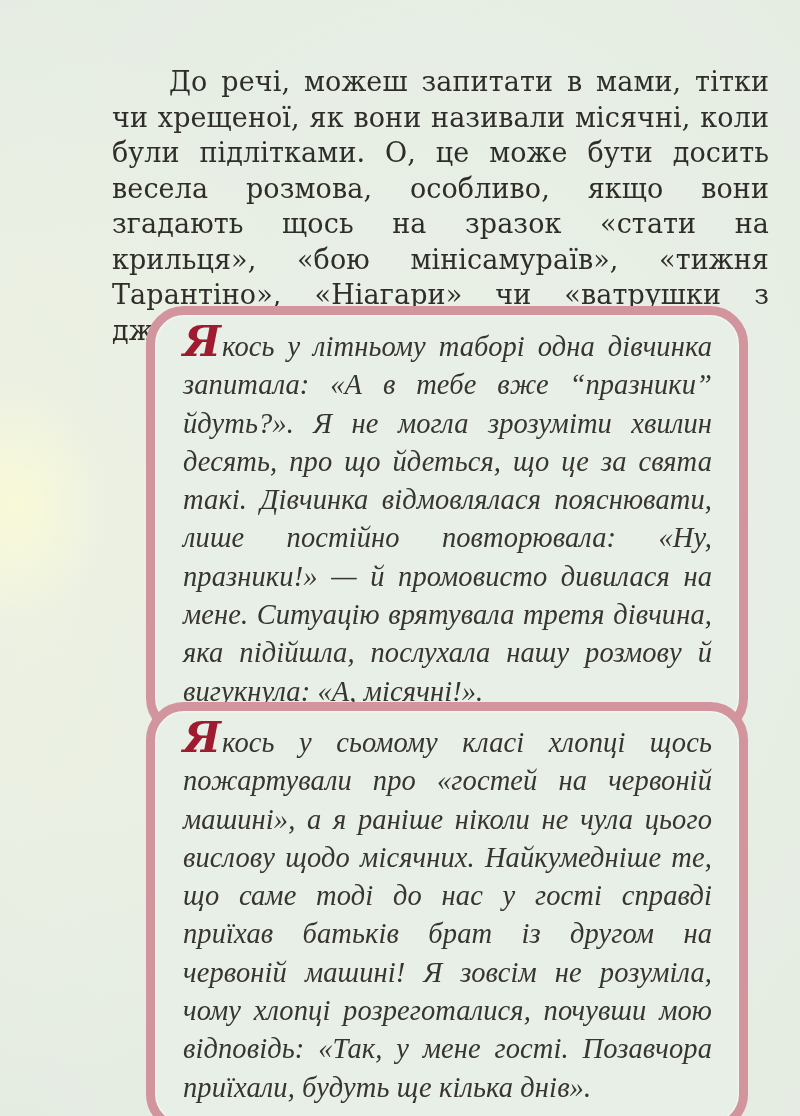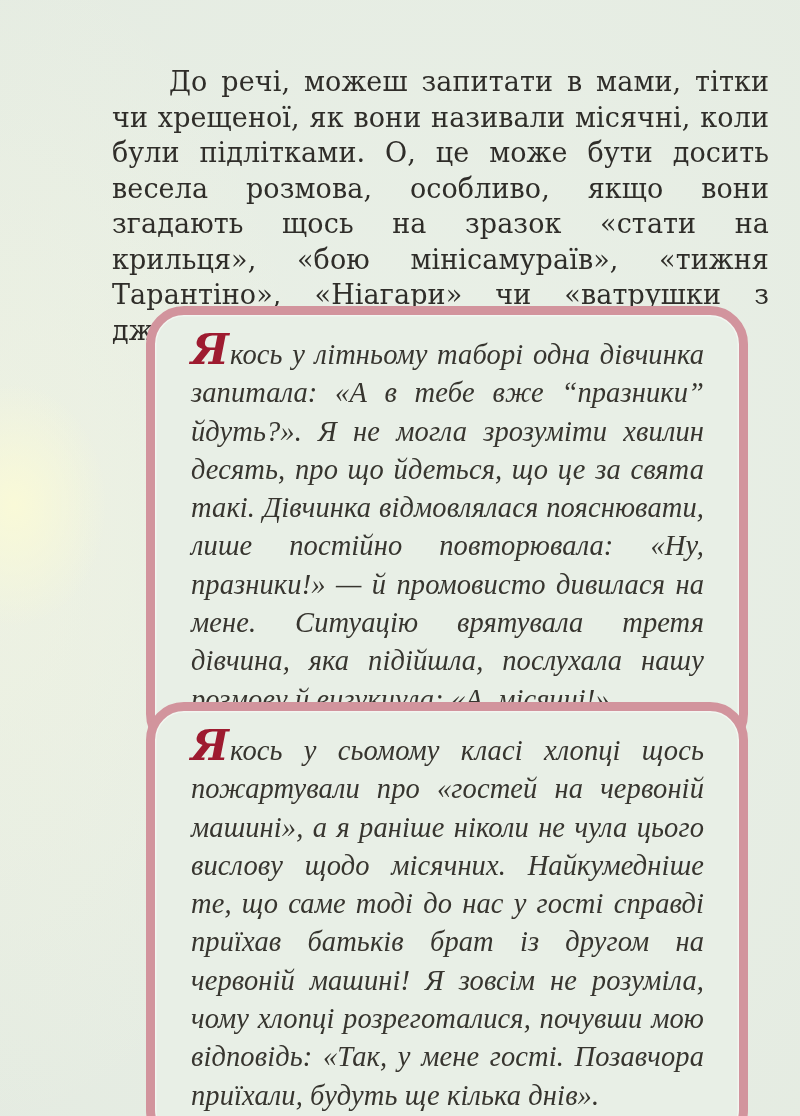--- a/index.html
+++ b/index.html
@@ -39,21 +39,21 @@
     border: 9px solid var(--box_border, #d2949d);
     border-radius: 38px;
     background: var(--box_bg, #e8efe6);
     box-shadow: inset 0 0 0 1.5px rgba(255,255,255,0.45);
     padding: 13px 27px 16px 28px;
   }
   .note-box.first  { top: 306px; min-height: 348px; }
   .note-box.second { top: 702px; min-height: 360px; }
 
   .note-text {
-    margin: 8px;
+    margin: 0;
     font-family: "Liberation Serif", serif;
     font-style: italic;
     font-size: 28.5px;
     line-height: 38.3px;
     color: var(--text_italic, #37352f);
     text-align: justify;
     letter-spacing: 0.1px;
   }
 
   .drop-initial {

